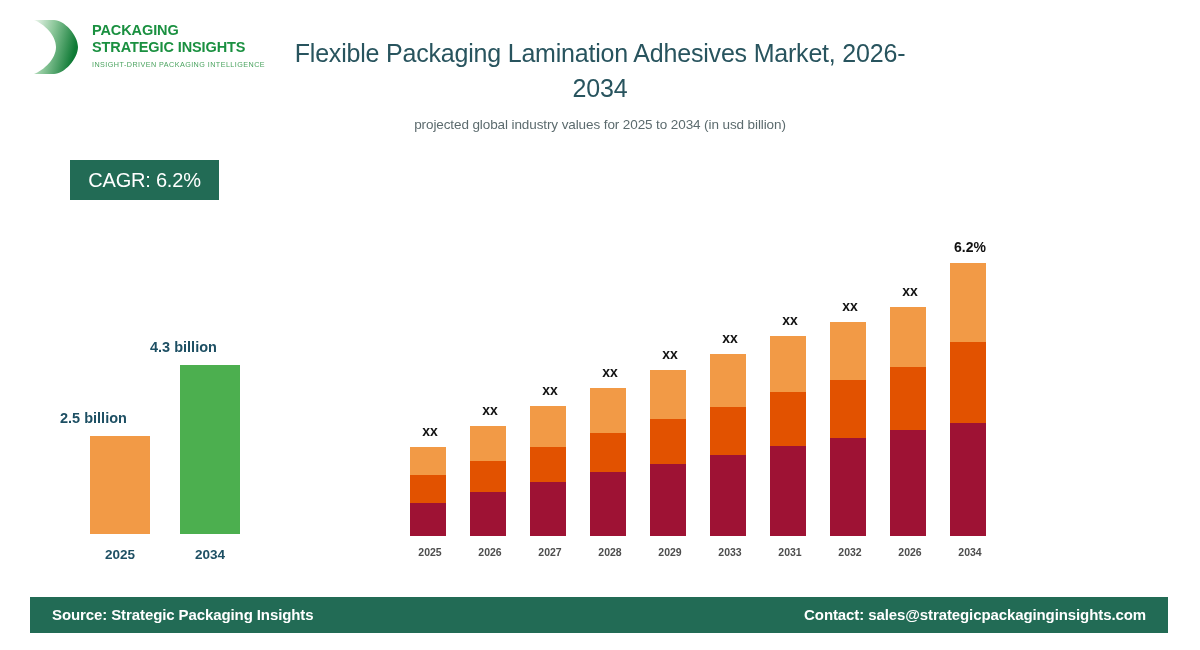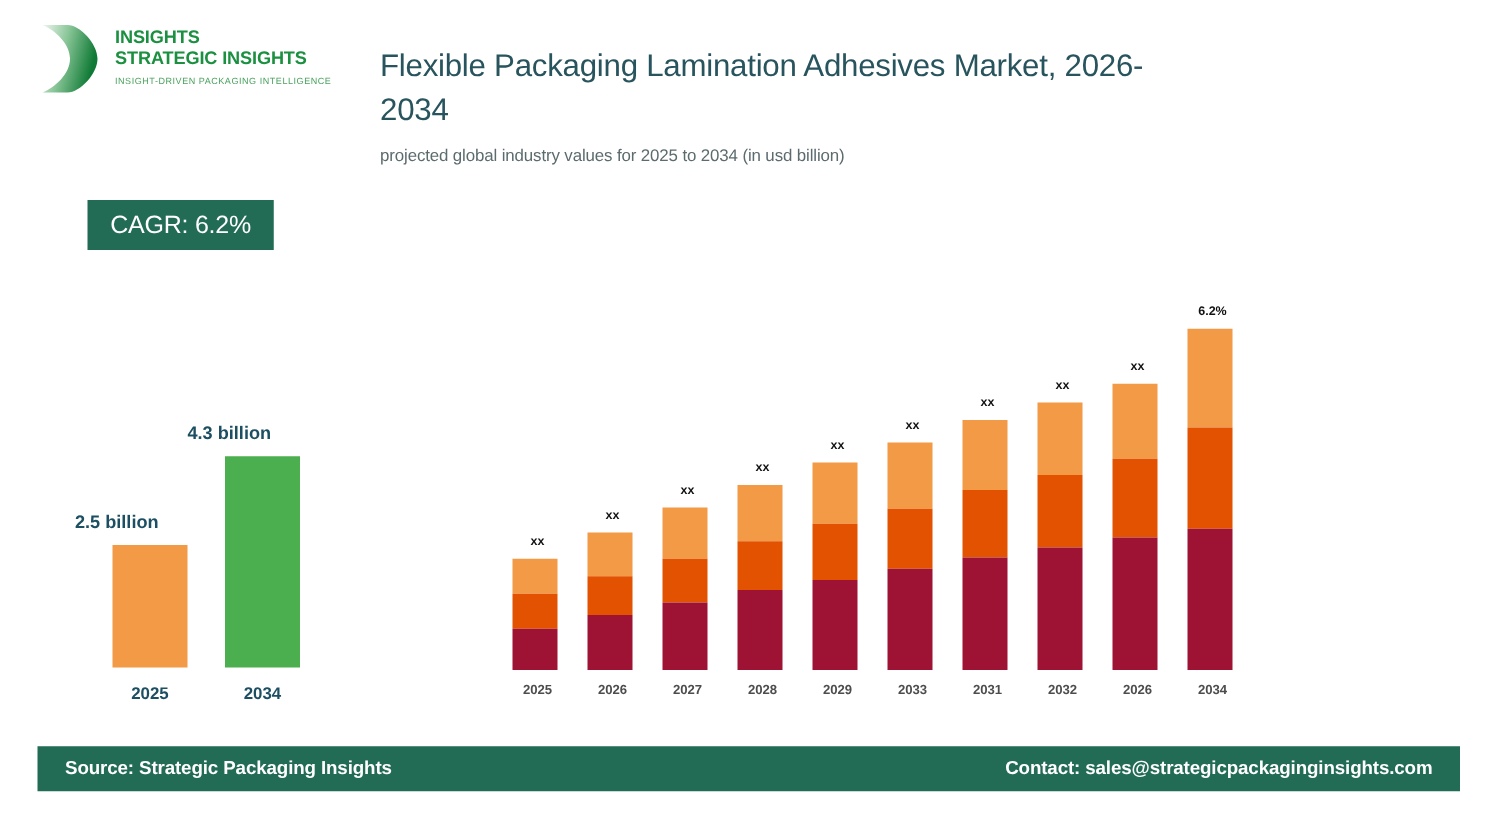--- a/index.html
+++ b/index.html
@@ -50,24 +50,24 @@
     font-size: 7.2px;
     color: #4aa35f;
     letter-spacing: 0.45px;
     line-height: 9px;
     white-space: nowrap;
   }
 
   
   #title-group {
     position: absolute;
-    left: 304px;
+    left: 290px;
     top: 36px;
     width: 620px;
-    text-align: left;
+    text-align: center;
   }
   #chart-title {
     font-size: 25px;
     font-weight: normal;
     color: #28545e;
     line-height: 35px;
     letter-spacing: -0.2px;
   }
   #chart-subtitle {
     margin-top: 10px;
@@ -144,21 +144,21 @@
   }
   .sb-seg { width: 100%; display: block; }
   .sb-top   { background: #f29a46; }
   .sb-mid   { background: #e25200; }
   .sb-base  { background: #9e1234; }
   .sb-label {
     position: absolute;
     width: 60px;
     left: 0;
     text-align: center;
-    font-size: 10px;
+    font-size: 14px;
     font-weight: bold;
     color: #111111;
     white-space: nowrap;
   }
   .sb-year {
     position: absolute;
     bottom: 2px;
     left: 0;
     width: 60px;
     text-align: center;
@@ -209,21 +209,21 @@
         <linearGradient id="chevGrad" x1="0" y1="0" x2="1" y2="0.3">
           <stop offset="0%" stop-color="#eef6ee"></stop>
           <stop offset="45%" stop-color="#8cc79a"></stop>
           <stop offset="100%" stop-color="#0f7a35"></stop>
         </linearGradient>
       </defs>
       <path d="M4,2 L24,2 C34,2 48,17 48,29 C48,41 34,56 24,56 L4,56 C14,52 26,41 26,29 C26,17 14,6 4,2 Z" fill="url(#chevGrad)"></path>
     </svg>
   </div>
   <div id="logo-text-block">
-    <div class="logo-line">INSIGHTS</div>
+    <div class="logo-line">PACKAGING</div>
     <div class="logo-line">STRATEGIC INSIGHTS</div>
     <div id="logo-tagline">INSIGHT-DRIVEN PACKAGING INTELLIGENCE</div>
   </div>
 </div>
 
 <div id="title-group">
   <div id="chart-title">Flexible Packaging Lamination Adhesives Market, 2026-2034</div>
   <div id="chart-subtitle">projected global industry values for 2025 to 2034 (in usd billion)</div>
 </div>
 

